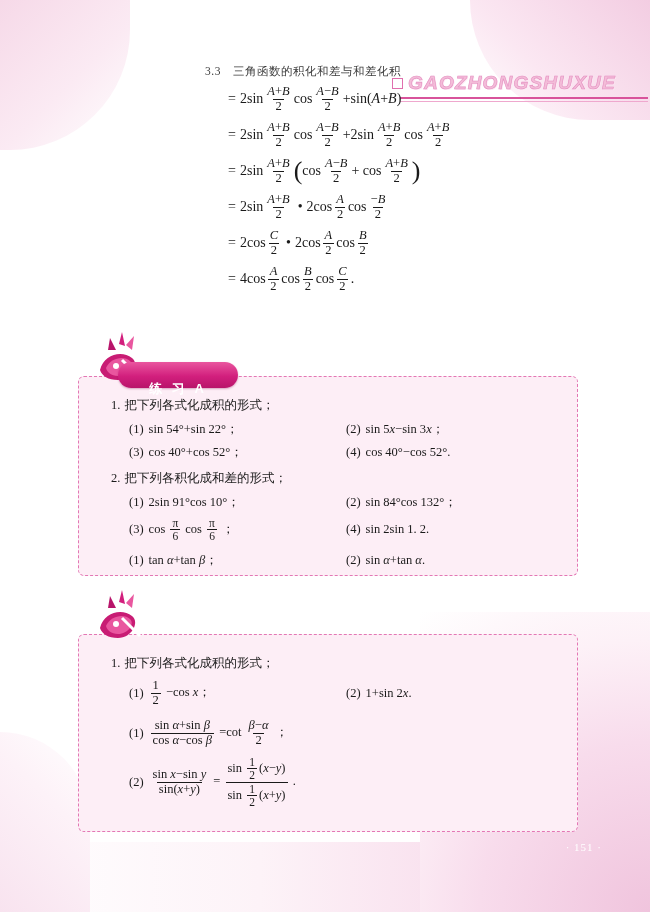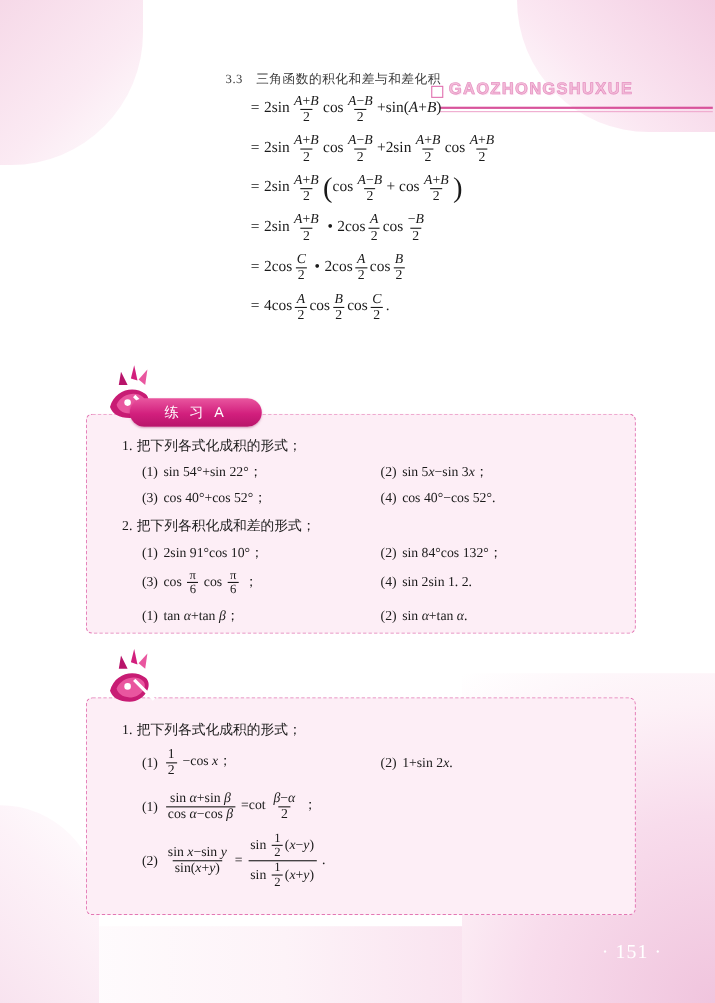--- a/index.html
+++ b/index.html
@@ -72,21 +72,22 @@
     font-family: "Liberation Serif", serif;
   }
   .header-sec-num {
     margin-right: 12px;
   }
   .header-wordart {
     position: absolute;
     left: 408px; top: 42px;
     font-family: "Liberation Sans", sans-serif;
     font-weight: bold;
-    font-size: 15px;
+    font-style: italic;
+    font-size: 19px;
     letter-spacing: 1.2px;
     color: #f3bcd8;
     -webkit-text-stroke: 0.6px #e48ec0;
     text-shadow: 1px 1px 0 #fde8f3;
   }
   .header-square {
     position: absolute;
     left: 392px; top: 48px;
     width: 9px; height: 9px;
     border: 1.5px solid #e06fae;
@@ -169,24 +170,24 @@
     border-radius: 13px;
     background: linear-gradient(180deg, #e9569f 0%, #d21f7d 55%, #b8146a 100%);
     box-shadow: 0 1px 2px rgba(150,20,90,0.35);
   }
   .ex-tab-a { left: 118px; top: 362px; }
   .ex-tab-b { left: 118px; top: 620px; }
   .ex-tab-label {
     position: absolute;
     width: 120px;
     text-align: center;
-    top: 4px;
+    top: 18px;
     color: #ffffff;
     font-size: 13px;
-    font-weight: normal;
+    font-weight: bold;
     letter-spacing: 3px;
     font-family: "Liberation Sans", sans-serif;
   }
   .ex-ornament {
     position: absolute;
     width: 58px;
     height: 56px;
   }
   .ex-orn-a { left: 92px; top: 330px; }
   .ex-orn-b { left: 92px; top: 588px; }
@@ -219,22 +220,22 @@
     display: flex;
     align-items: center;
   }
   .sub-item .lbl { margin-right: 5px; }
   .group { margin-bottom: 9px; }
 
   
   .page-num {
     position: absolute;
     right: 48px;
-    bottom: 36px;
-    font-size: 18px;
+    bottom: 59px;
+    font-size: 11px;
     color: #ffffff;
     font-family: "Liberation Serif", serif;
     letter-spacing: 1px;
   }
   .small-frac { font-size: 11.5px; }
 </style>
 </head>
 <body>
 
 <div class="page">

